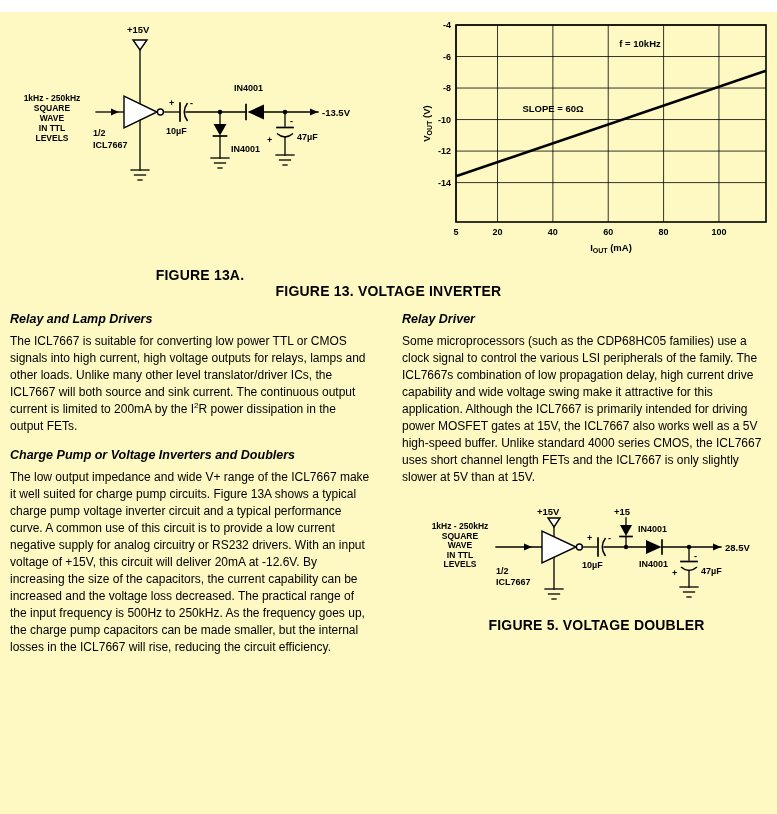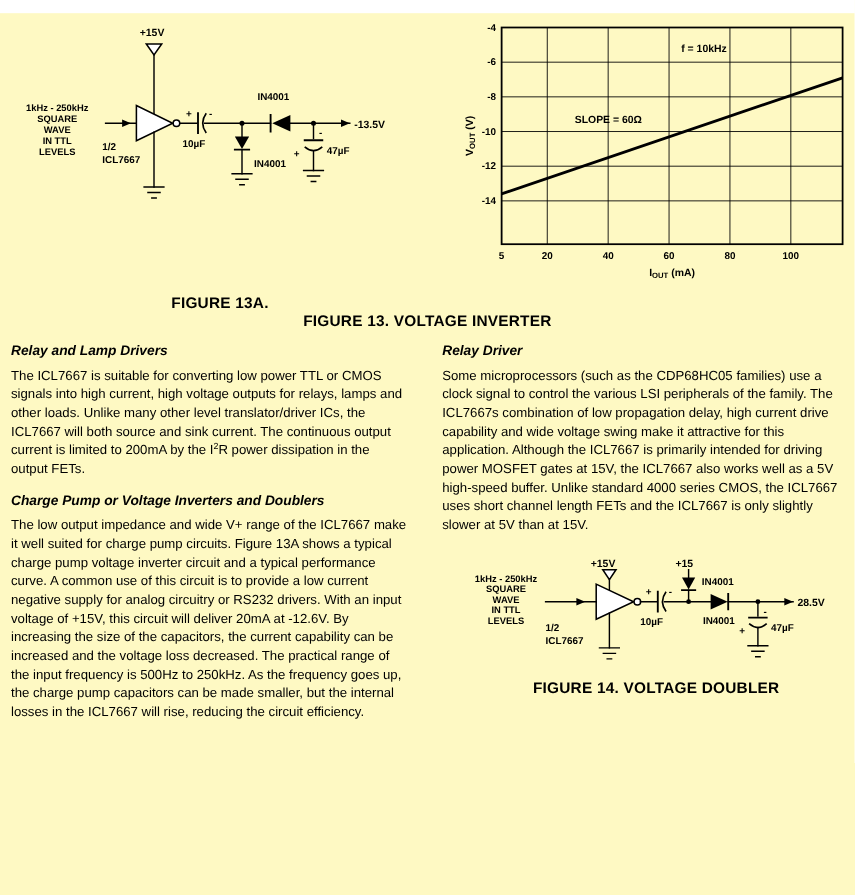--- a/index.html
+++ b/index.html
@@ -241,17 +241,17 @@
         <text x="248" y="71">+</text>
         <text x="277" y="69">47µF</text>
         <line class="wire" x1="265" y1="65.5" x2="265" y2="82"></line>
         <g>
           <line class="wire" x1="256" y1="82" x2="274" y2="82"></line>
           <line class="wire" x1="259.5" y1="87" x2="270.5" y2="87"></line>
           <line class="wire" x1="263" y1="92" x2="267" y2="92"></line>
         </g>
       </svg>
 
-      <div class="caption">FIGURE 14.  VOLTAGE DOUBLER</div>
+      <div class="caption">FIGURE 5.  VOLTAGE DOUBLER</div>
     </div>
   </div>
 
 </div>
 
 </body></html>

